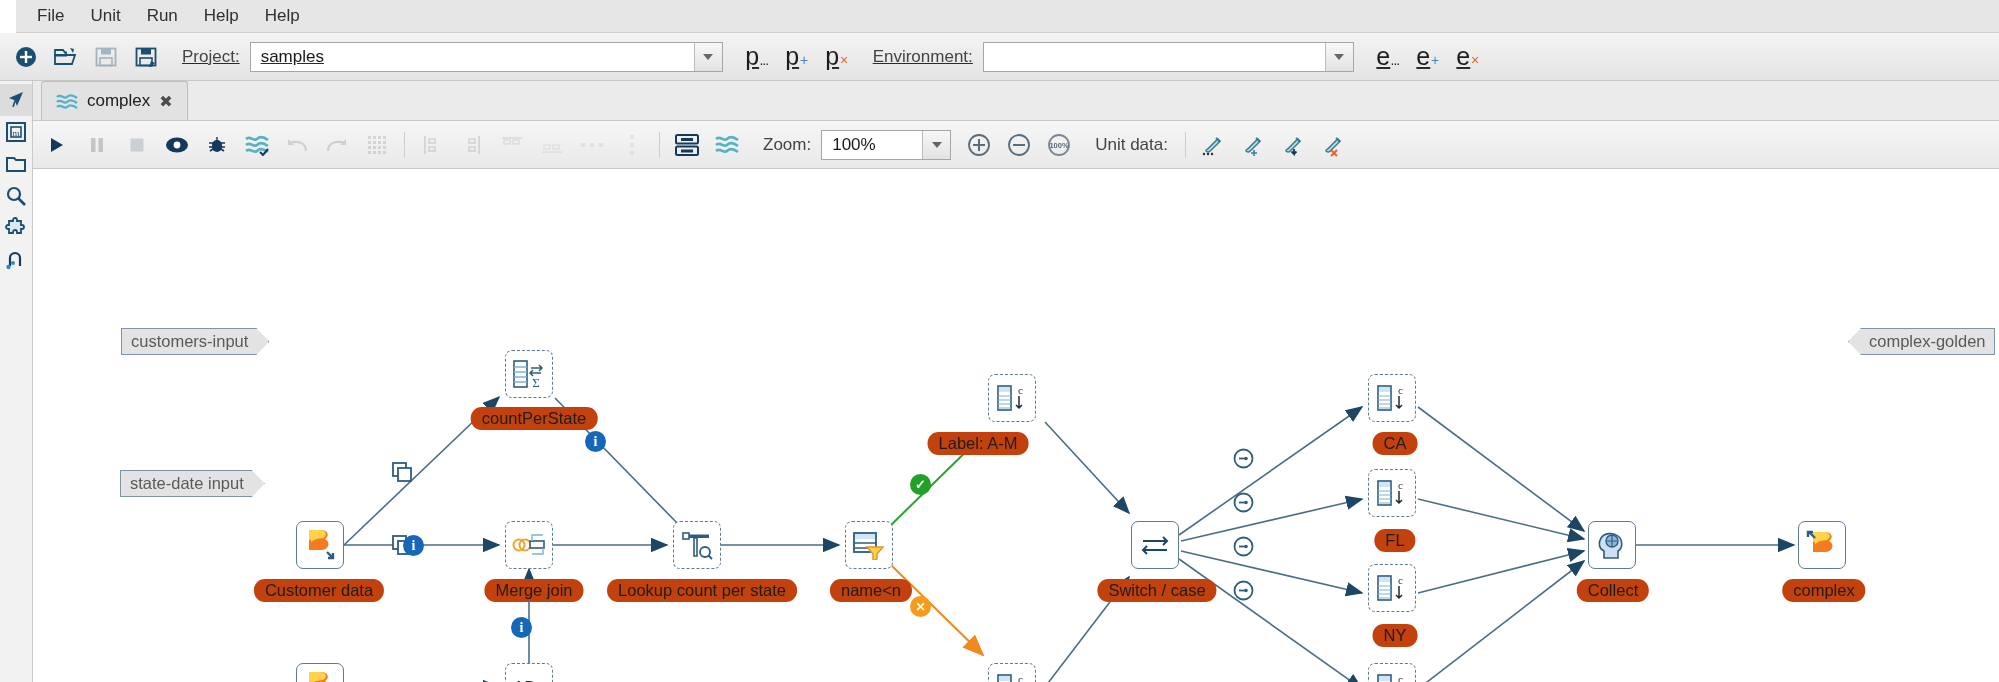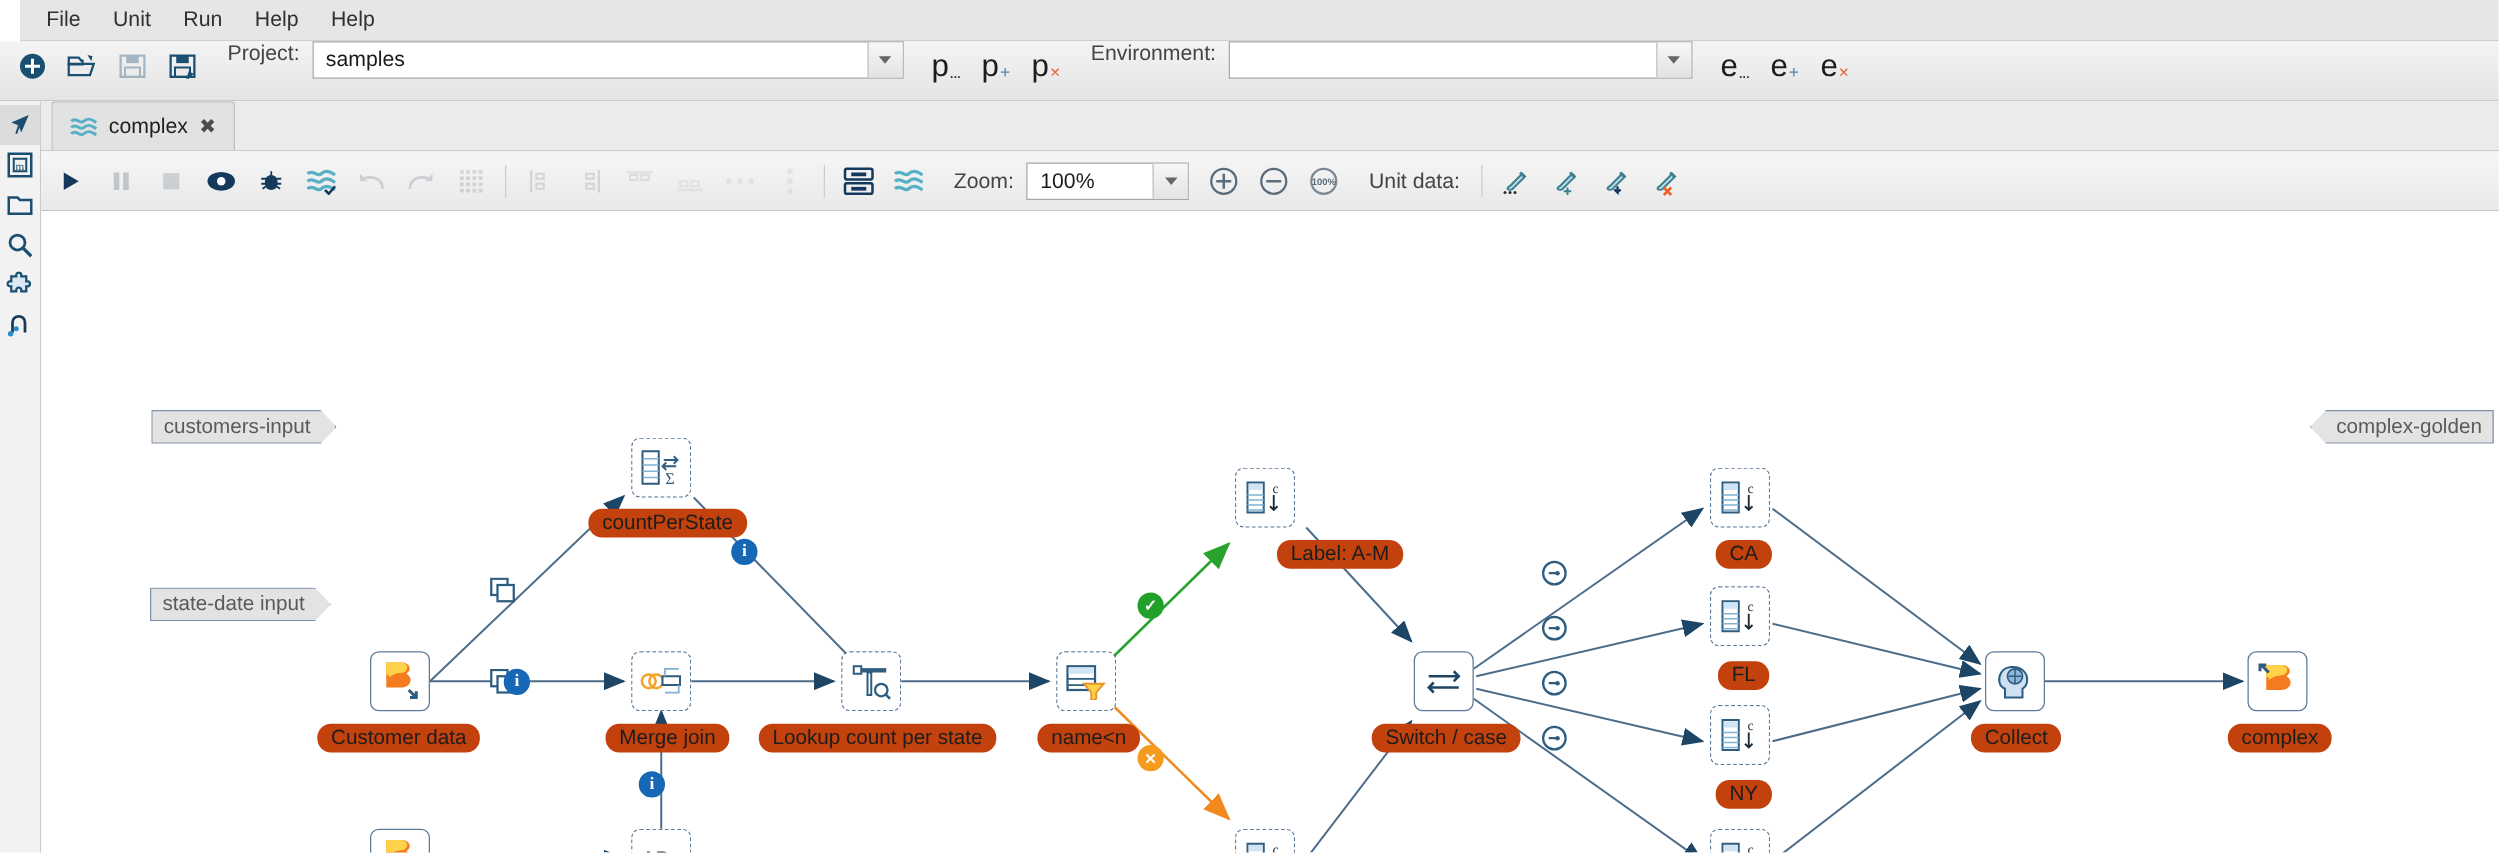--- a/index.html
+++ b/index.html
@@ -22,21 +22,21 @@
   .menubar .mi {
     padding:4px 13px; font-size:17px; color:#303030;
     cursor:default;
   }
 
   
   .maintool {
     height:48px;
     background:linear-gradient(180deg,#f4f4f4 0%,#ebebeb 55%,#e4e4e4 100%);
     border-bottom:1px solid #c8c8c8;
-    display:flex; padding:0 6px;
+    display:flex; align-items:center; padding:0 6px;text-decoration:underline;
   }
   .tbtn {
     width:40px; height:40px; display:flex; align-items:center; justify-content:center;
     border:1px solid transparent; border-radius:3px; cursor:default;
   }
   .tbtn.dim { opacity:.35; }
   .lbl { font-size:17px; color:#444; margin:0 10px 0 16px; white-space:nowrap; }
 
   .combo { display:flex; height:30px; border:1px solid #a6a6a6; background:#fff; }
   .combo .val {
@@ -672,21 +672,21 @@
       <rect x="3" y="3" width="13" height="24" fill="#fff" stroke="#2e5d80" stroke-width="1.6"></rect>
       <rect x="4" y="4" width="11" height="5" fill="#cfe4f4"></rect>
       <g stroke="#7fb2d4" stroke-width="1.2">
             <path d="M3 13h13M3 17h13M3 21h13M3 25h13"></path>
           </g>
       <text x="23" y="11" font-size="11" fill="#1d2b36" font-family="Liberation Serif,serif">c</text>
       <path d="M24 13v12M21 22l3 3 3-3" fill="none" stroke="#1d2b36" stroke-width="1.5"></path>
         </svg>
       </span>
   </div>
-  <div class="nlabel" style="left:1039px; top:263px">Label: A-M</div>
+  <div class="nlabel" style="left:945px; top:263px">Label: A-M</div>
 
   <div class="node dashed" style="left:955px; top:494px">
     <span>
         <svg width="34" height="30" viewBox="0 0 34 30">
       <rect x="3" y="3" width="13" height="24" fill="#fff" stroke="#2e5d80" stroke-width="1.6"></rect>
       <rect x="4" y="4" width="11" height="5" fill="#cfe4f4"></rect>
       <g stroke="#7fb2d4" stroke-width="1.2">
             <path d="M3 13h13M3 17h13M3 21h13M3 25h13"></path>
           </g>
       <text x="23" y="11" font-size="11" fill="#1d2b36" font-family="Liberation Serif,serif">c</text>

